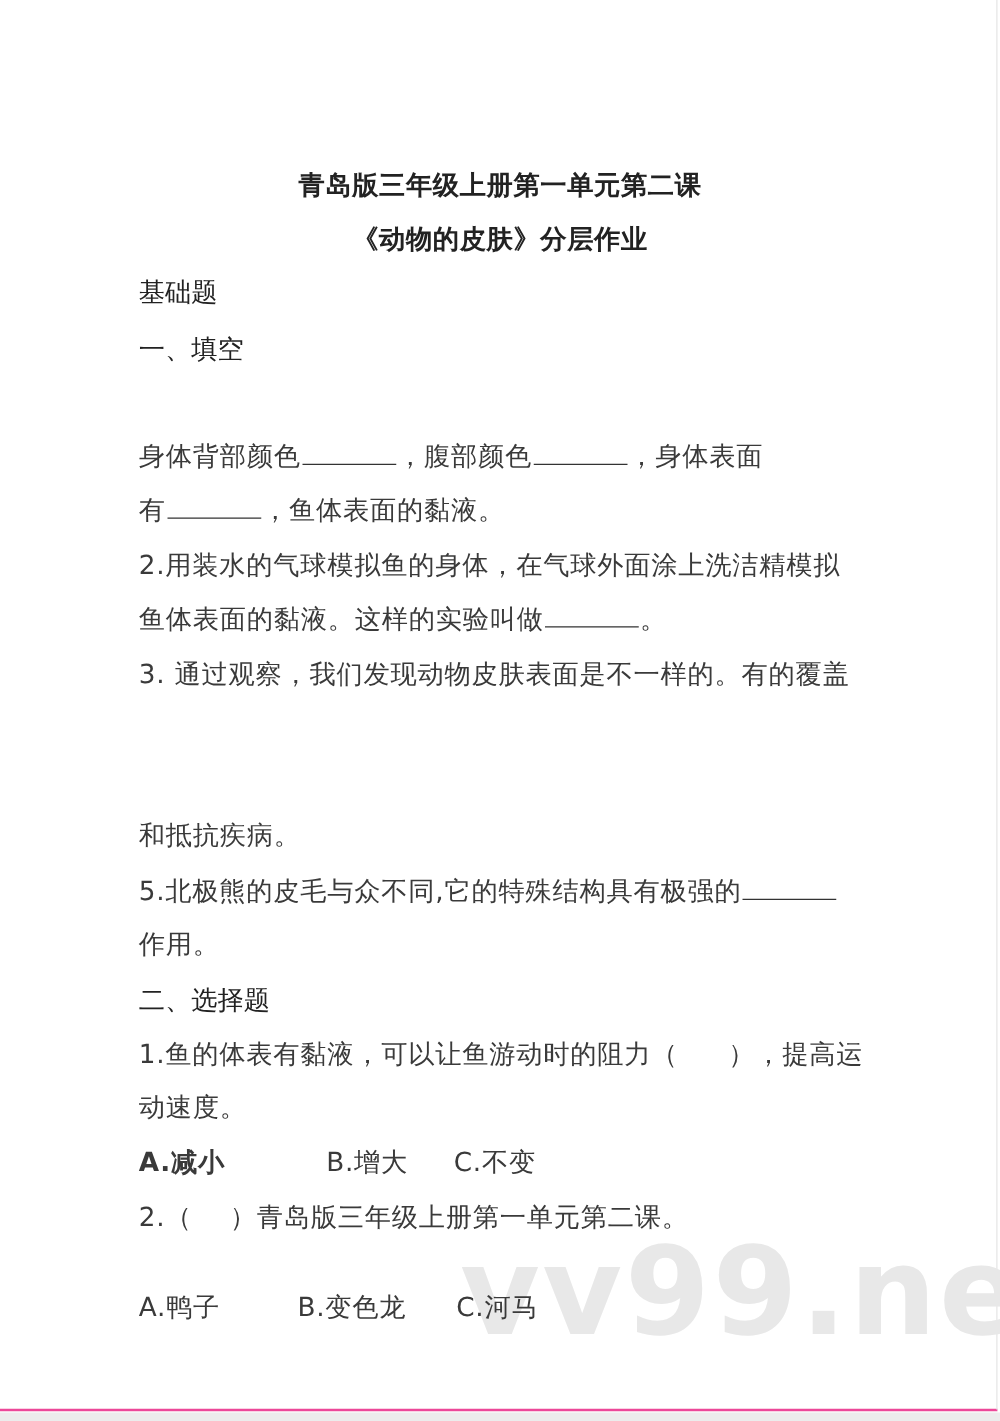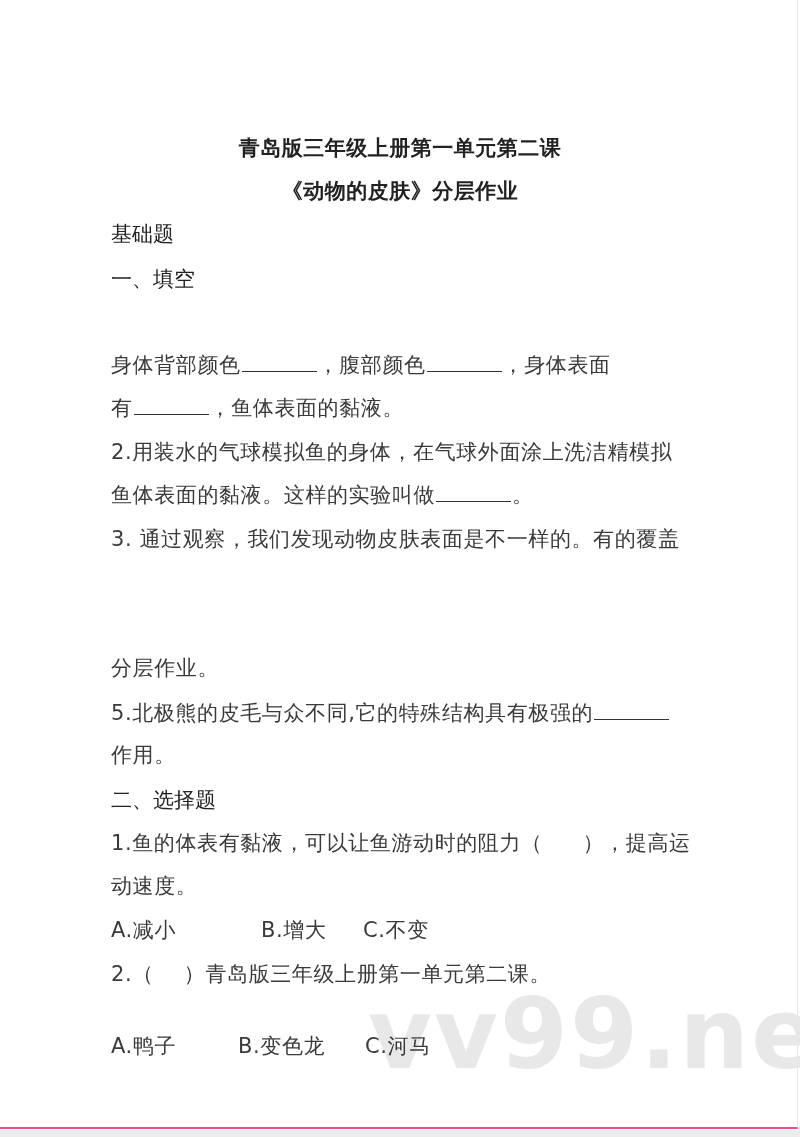--- a/index.html
+++ b/index.html
@@ -58,35 +58,35 @@
     <span>有</span><span class="blank"></span><span>，鱼体表面的黏液。</span>
   </div>
 
   <div class="line" style="top:438px;">2.用装水的气球模拟鱼的身体，在气球外面涂上洗洁精模拟</div>
   <div class="line" style="top:481px;">
     <span>鱼体表面的黏液。这样的实验叫做</span><span class="blank"></span><span>。</span>
   </div>
 
   <div class="line" style="top:525px;">3. 通过观察，我们发现动物皮肤表面是不一样的。有的覆盖</div>
 
-  <div class="line" style="top:654px;">分层作业。</div>
+  <div class="line" style="top:654px;">和抵抗疾病。</div>
 
   <div class="line" style="top:699px;">
     <span>5.北极熊的皮毛与众不同,它的特殊结构具有极强的</span><span class="blank"></span>
   </div>
   <div class="line" style="top:741px;text-align:center;">作用。</div>
 
   <div class="heading" style="top:786px;">二、选择题</div>
 
   <div class="line" style="top:829px;">
     <span>1.鱼的体表有黏液，可以让鱼游动时的阻力（</span><span class="paren"></span><span>），提高运</span>
   </div>
   <div class="line" style="top:872px;">动速度。</div>
   <div class="line" style="top:916px;">
-    <span class="opt" style="width:150px;">A.减小</span><span class="opt" style="width:102px;">B.增大</span><span class="opt">C.不变</span>
+    <span class="opt" style="width:150px;font-weight:bold;">A.减小</span><span class="opt" style="width:102px;">B.增大</span><span class="opt">C.不变</span>
   </div>
 
   <div class="line" style="top:960px;">
     <span>2.（</span><span class="paren" style="width:30px;"></span><span>）青岛版三年级上册第一单元第二课。</span>
   </div>
   <div class="watermark">vv99.net</div>
   <div class="line" style="top:1004px;">
     <span class="opt" style="width:127px;">A.鸭子</span><span class="opt" style="width:127px;margin-top:28px;">B.变色龙</span><span class="opt">C.河马</span>
   </div>
 

